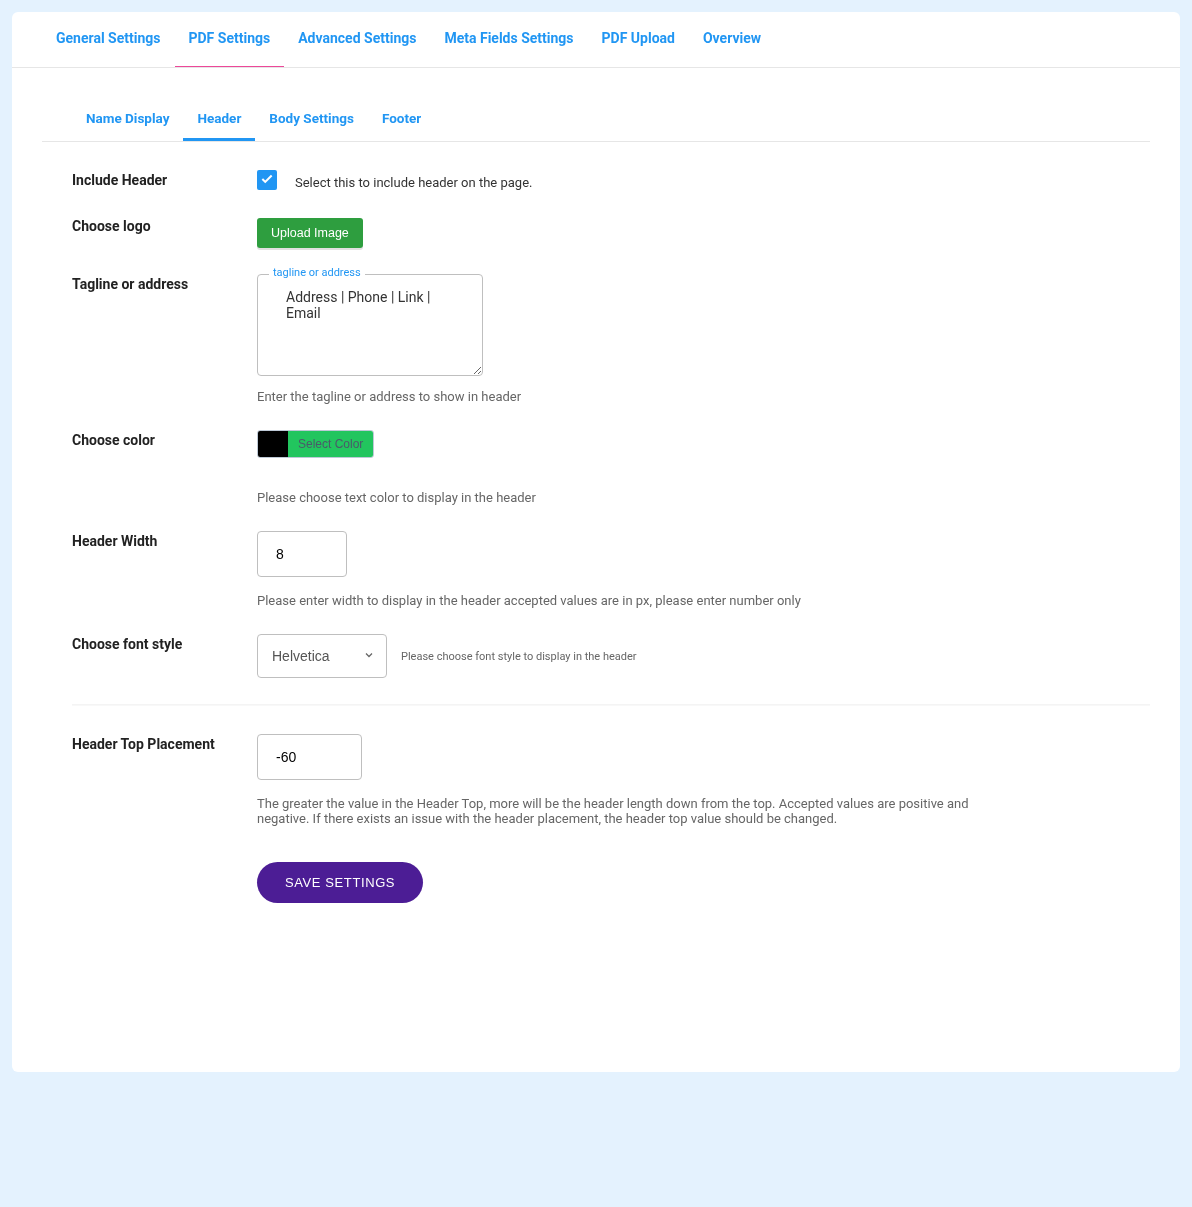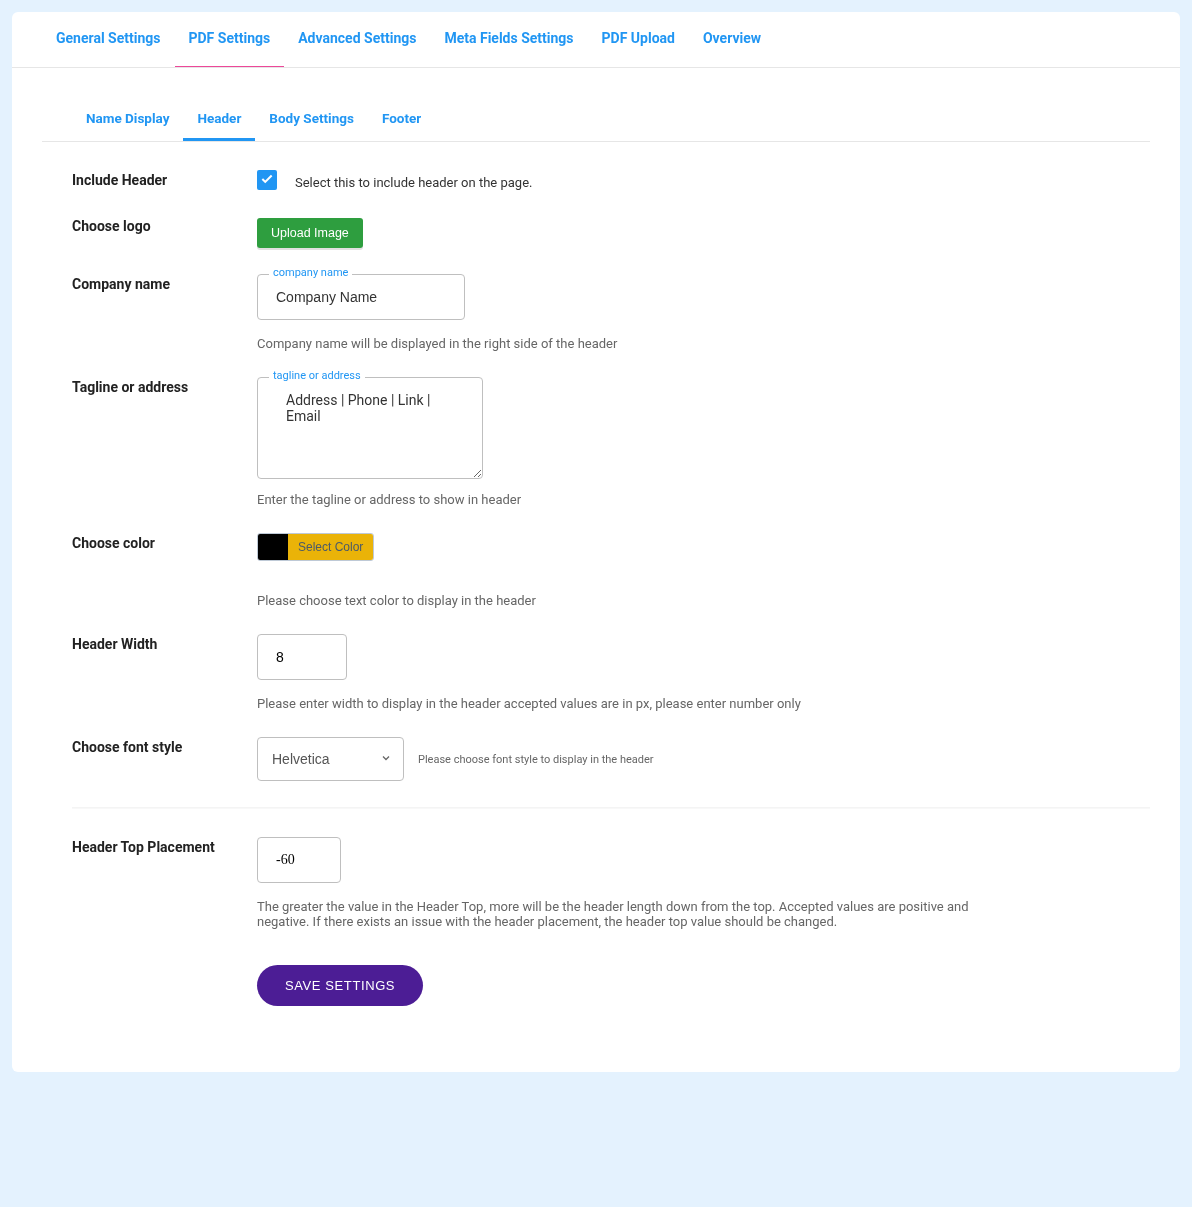--- a/index.html
+++ b/index.html
@@ -147,42 +147,42 @@
     border-radius: 3px;
     overflow: hidden;
     align-items: stretch;
     height: 28px;
   }
   .color-swatch {
     width: 30px;
     background: #000;
   }
   .color-btn {
-    background: #eab308;
+    background: #22c55e;
     color: #4a5a6a;
     border: none;
     padding: 0 10px;
     font-size: 12px;
     cursor: pointer;
   }
   .num-input {
     border: 1px solid #bfbfbf;
     border-radius: 4px;
     padding: 14px 18px;
     font-size: 14px;
     width: 90px;
     outline: none;
     margin-bottom: 10px;
   }
   .select {
     border: 1px solid #bfbfbf;
     border-radius: 4px;
     padding: 13px 36px 13px 14px;
     font-size: 14px;
-    width: 147px;
+    width: 130px;
     outline: none;
     appearance: none;
     background: #fff;
     cursor: pointer;
     color: #555;
   }
   .select-wrap {
     position: relative;
     display: inline-block;
   }
@@ -263,30 +263,20 @@
         </div>
       </div>
 
       <div class="row">
         <div class="row-label">Choose logo</div>
         <div class="row-content">
           <button class="btn-upload">Upload Image</button>
         </div>
       </div>
 
-      <div class="row">
-        <div class="row-label">Company name</div>
-        <div class="row-content">
-          <div class="field-wrap">
-            <span class="float-label">company name</span>
-            <input class="text-input" type="text" value="Company Name" style="">
-          </div>
-          <div class="helper">Company name will be displayed in the right side of the header</div>
-        </div>
-      </div>
 
       <div class="row">
         <div class="row-label">Tagline or address</div>
         <div class="row-content">
           <div class="field-wrap">
             <span class="float-label">tagline or address</span>
             <textarea class="textarea" style="">Address | Phone | Link | Email</textarea>
           </div>
           <div class="helper" style="margin-top:0">Enter the tagline or address to show in header</div>
         </div>
@@ -329,21 +319,21 @@
           </div>
         </div>
       </div>
 
 
       <div class="divider"></div>
 
       <div class="row">
         <div class="row-label">Header Top Placement</div>
         <div class="row-content">
-          <input class="num-input" style="width: 84px; font-family: Liberation Serif, serif;" type="text" value="-60">
+          <input class="num-input" style="width: 105px;" type="text" value="-60">
           <div class="helper" style="max-width:730px">The greater the value in the Header Top, more will be the header length down from the top. Accepted values are positive and negative. If there exists an issue with the header placement, the header top value should be changed.</div>
         </div>
       </div>
 
       <div class="row">
         <div class="row-label"></div>
         <div class="row-content">
           <button class="btn-save">SAVE SETTINGS</button>
         </div>
       </div>

